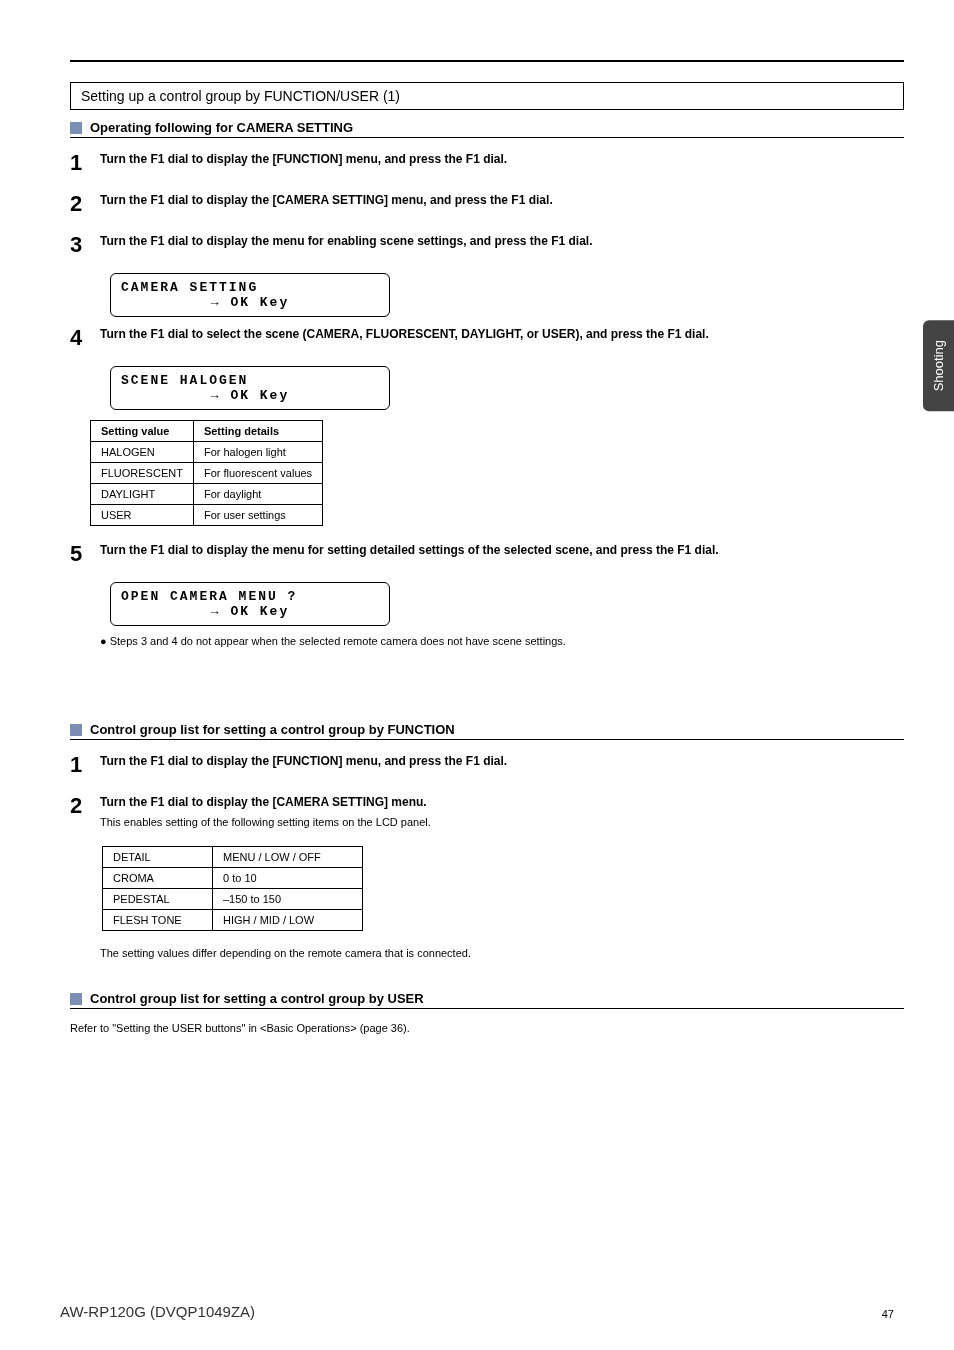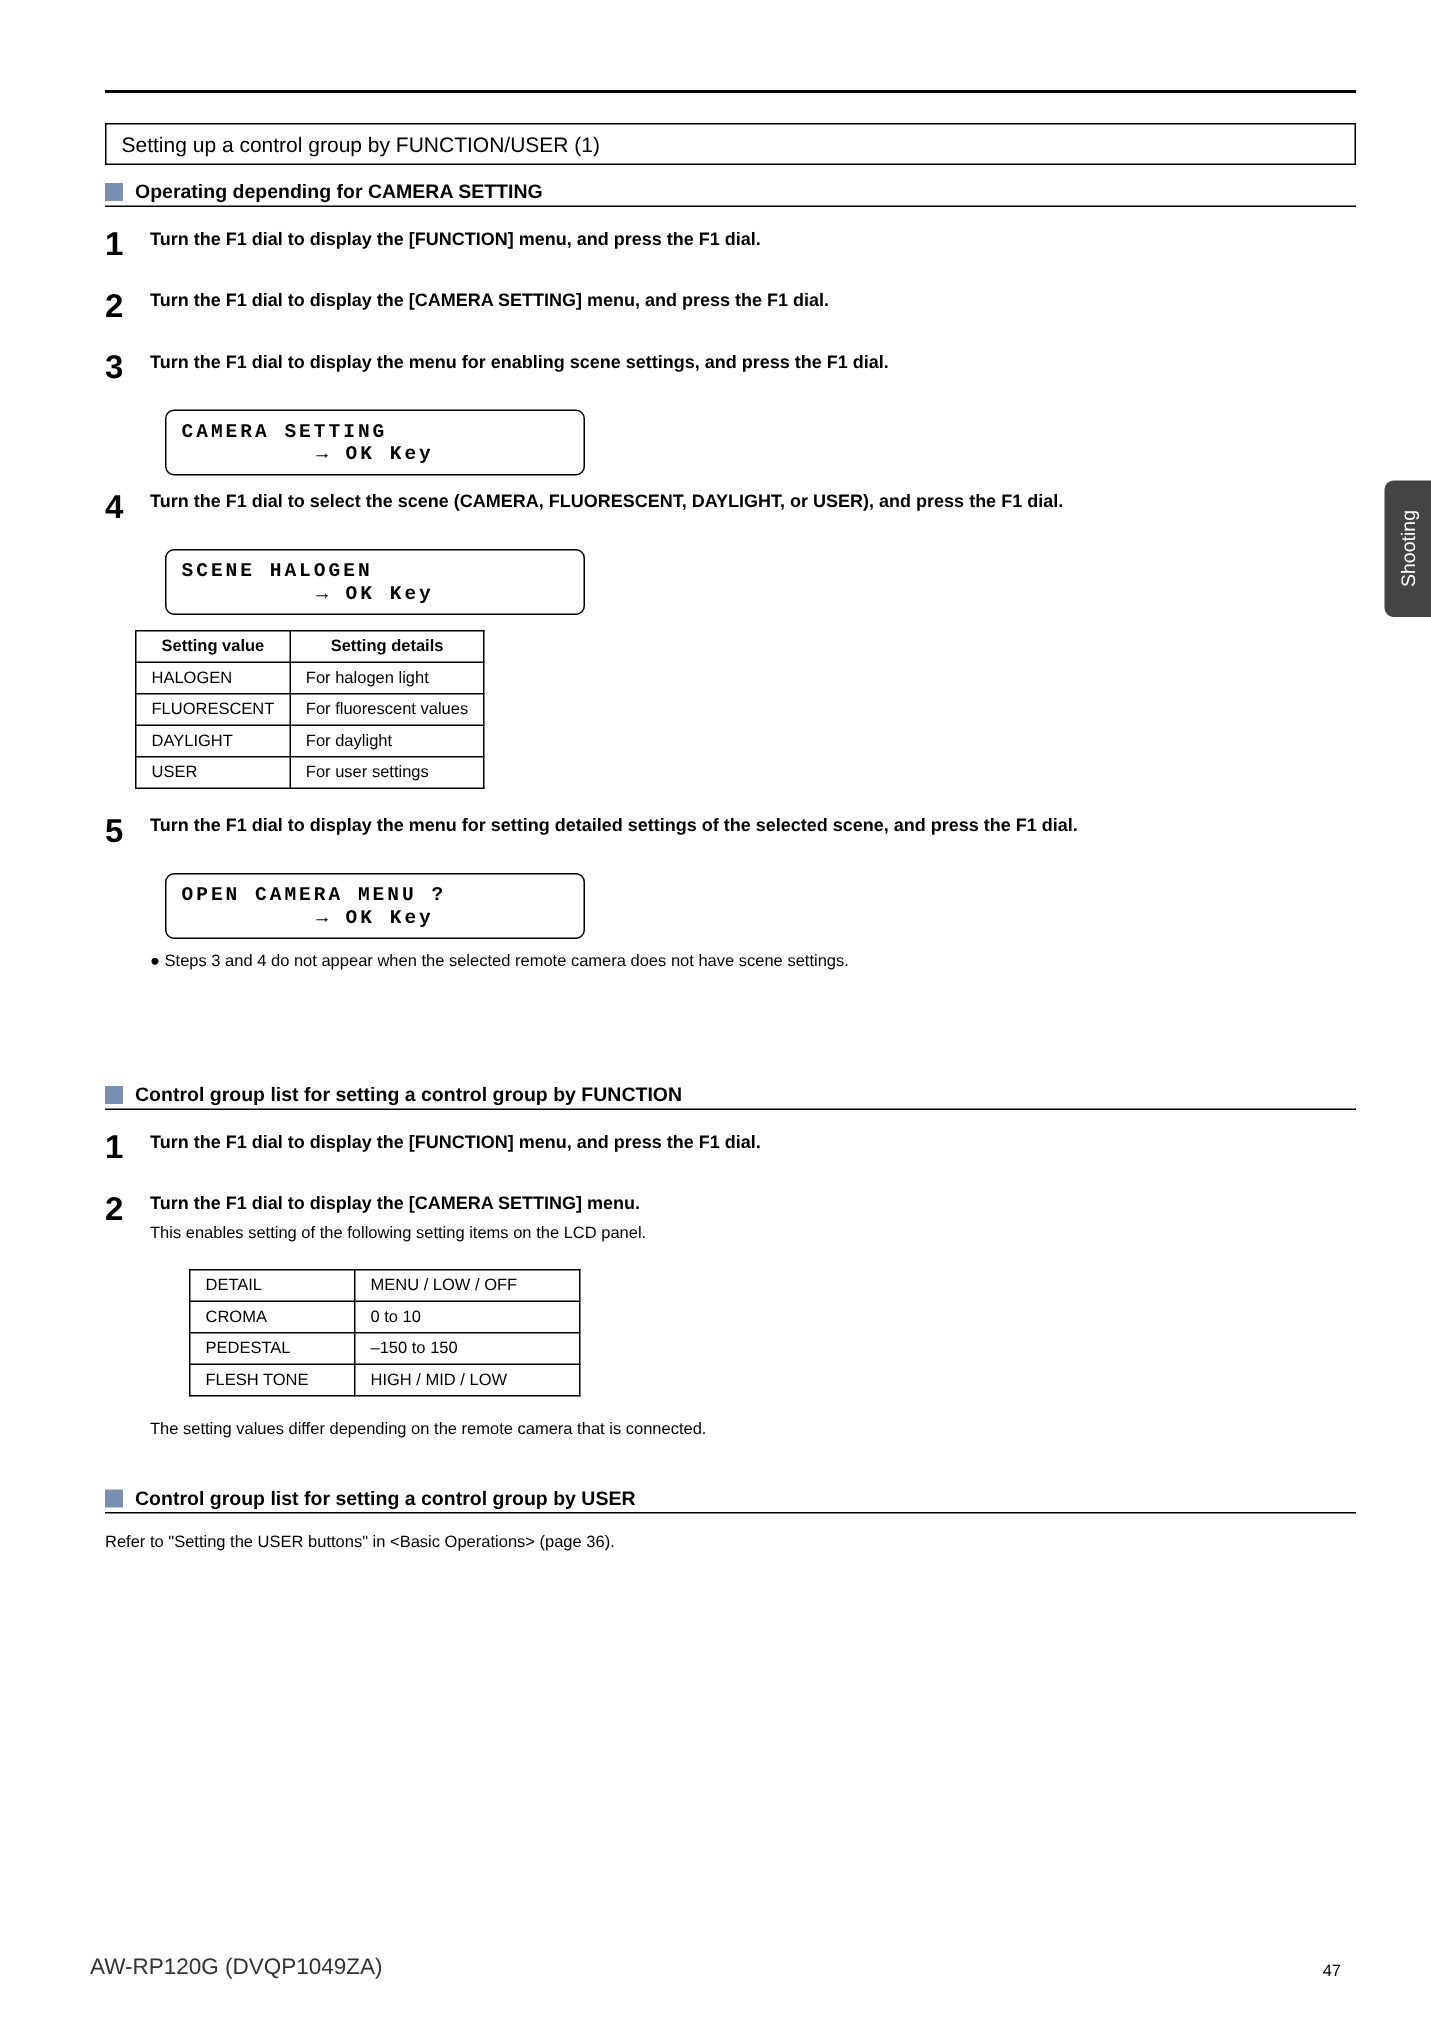--- a/index.html
+++ b/index.html
@@ -106,21 +106,20 @@
       font-size: 11px;
     }
     table th, table td {
       border: 1px solid #000;
       padding: 4px 10px;
       text-align: left;
     }
     table th {
       font-weight: bold;
       background: #fff;
-      text-align: center;
     }
     .note-text {
       font-size: 11px;
       margin-top: 8px;
       line-height: 1.4;
     }
     .page-num {
       position: absolute;
       bottom: 30px;
       right: 60px;
@@ -147,21 +146,21 @@
 </div>
 
 <div class="columns">
 
   <div class="col">
     <div class="boxed-heading">
       <span>Setting up a control group by FUNCTION/USER (1)</span>
     </div>
     <div class="section-header">
       <span class="blue-square"></span>
-      <span class="section-title">Operating depending for CAMERA SETTING</span>
+      <span class="section-title">Operating following for CAMERA SETTING</span>
     </div>
 
     <div class="step">
       <div class="step-num">1</div>
       <div class="step-content">
         <div class="step-main">Turn the F1 dial to display the [FUNCTION] menu, and press the F1 dial.</div>
       </div>
     </div>
 
     <div class="step">
@@ -250,21 +249,21 @@
     </div>
 
     <div class="step">
       <div class="step-num">2</div>
       <div class="step-content">
         <div class="step-main">Turn the F1 dial to display the [CAMERA SETTING] menu.</div>
         <div class="step-detail">This enables setting of the following setting items on the LCD panel.</div>
       </div>
     </div>
 
-    <table style="margin-left:56px;">
+    <table style="margin-left:32px;">
       <tbody>
           <tr>
         <td style="width:110px;">DETAIL</td>
         <td style="width:150px;">MENU / LOW / OFF</td>
       </tr>
       <tr>
         <td>CROMA</td>
         <td>0 to 10</td>
       </tr>
       <tr>

